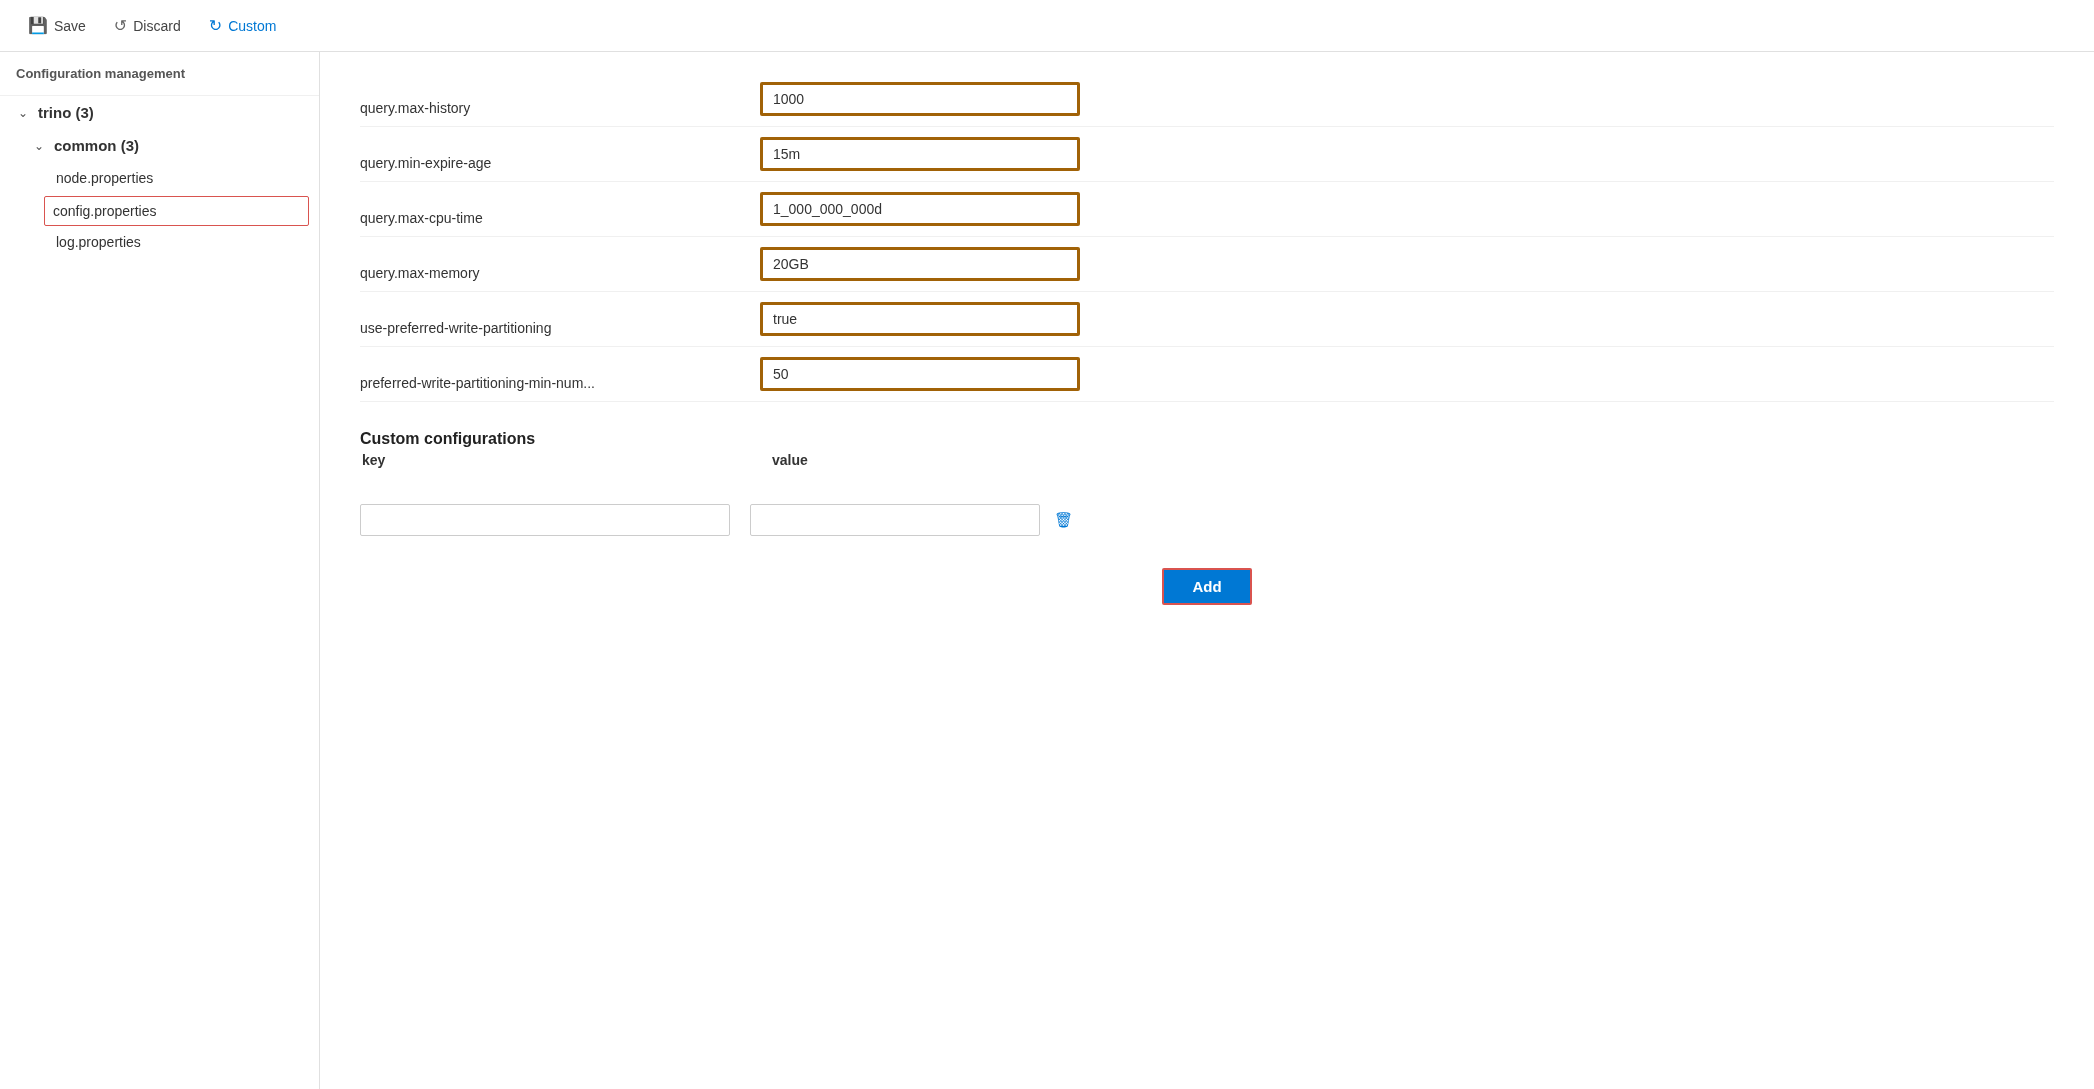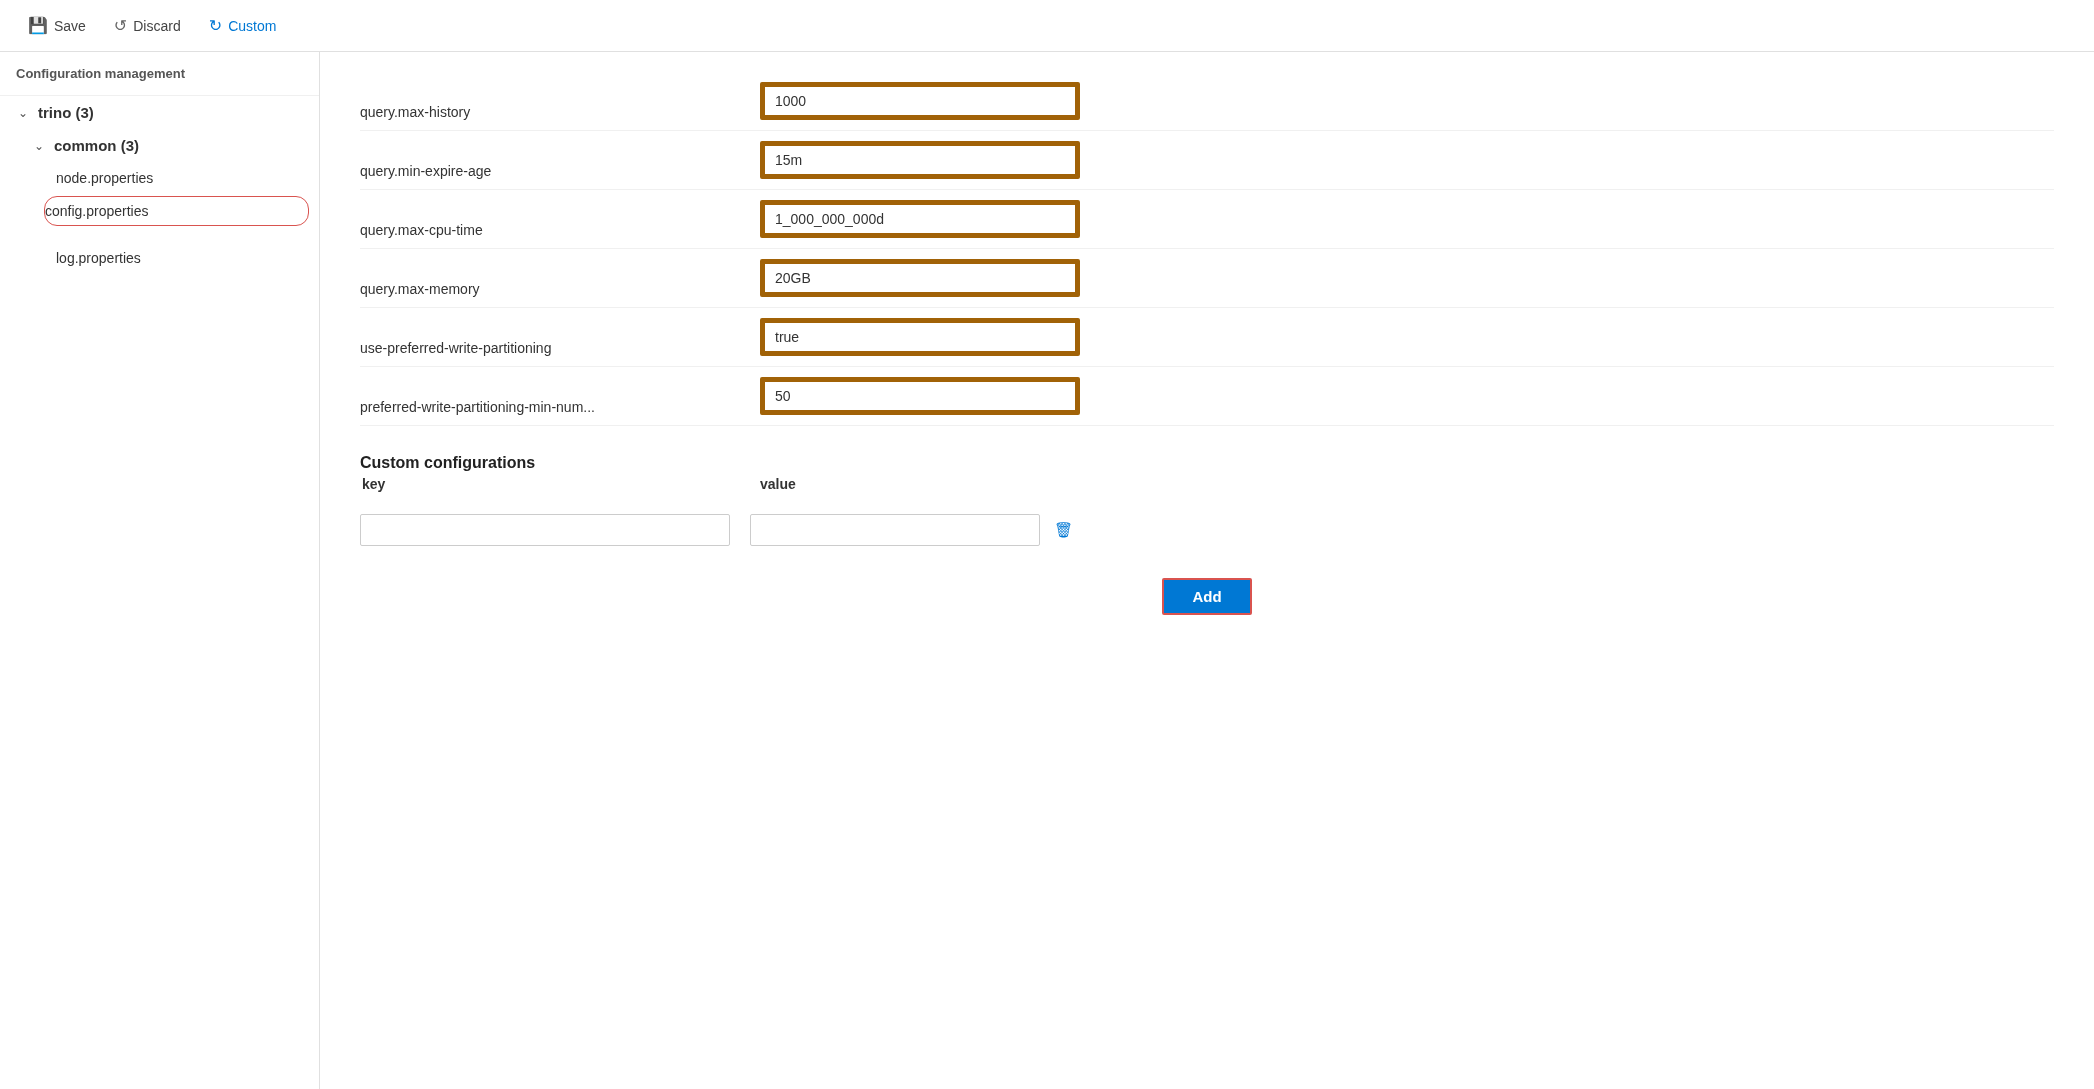--- a/index.html
+++ b/index.html
@@ -123,23 +123,23 @@
 
     .tree-item.level-2 .tree-label {
       font-weight: 400;
       font-size: 14px;
       color: #333;
     }
 
     .tree-item.level-2.selected {
       border: 1.5px solid #d9534f;
       background: #fff;
-      margin: 2px 10px 16px 44px;
-      padding: 6px 0;
-      border-radius: 13px;
+      margin: 2px 10px 0 44px;
+      padding: 6px 8px;
+      border-radius: 2px;
     }
 
     
     .right-panel {
       flex: 1;
       overflow-y: auto;
       padding: 20px 40px;
       background: #fff;
     }
 
@@ -155,42 +155,42 @@
       width: 380px;
       min-width: 380px;
       font-size: 14px;
       color: #333;
     }
 
     .config-value-input {
       flex: 1;
       max-width: 320px;
       padding: 6px 10px;
-      border: 5px solid #a16207;
+      border: 3px solid #a16207;
       border-radius: 2px;
       font-size: 14px;
       color: #333;
       outline: none;
     }
 
     .section-title {
       font-size: 16px;
       font-weight: 700;
       color: #222;
       margin: 28px 0 4px 0;
     }
 
     .custom-config-section {
       margin-top: 10px;
     }
 
     .custom-config-headers {
       display: flex;
-      gap: 20px;
-      margin-bottom: 6px;
+      gap: 32px;
+      margin-bottom: 20px;
       padding-bottom: 8px;
     }
 
     .custom-header-key {
       width: 380px;
       font-size: 14px;
       font-weight: 600;
       color: #333;
       padding-left: 2px;
     }

